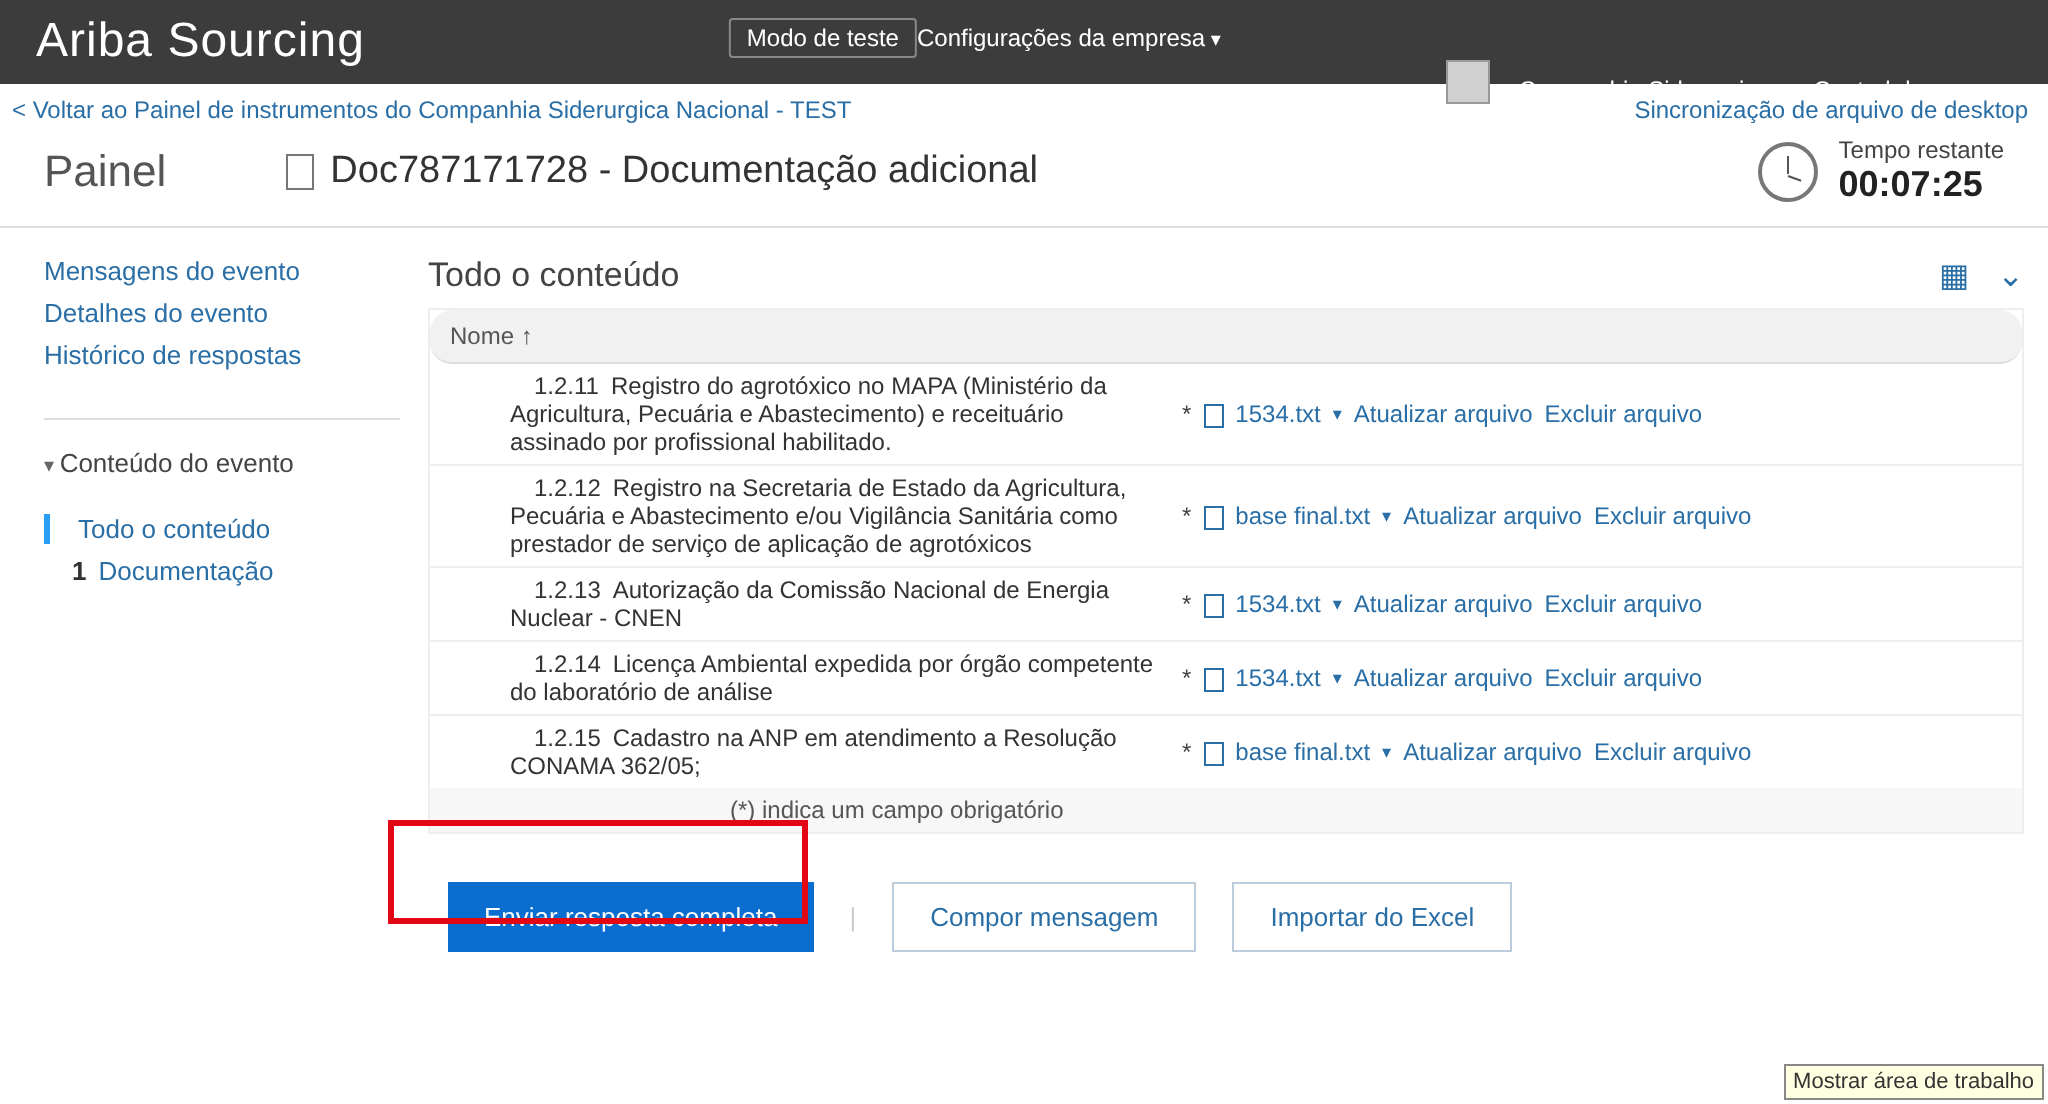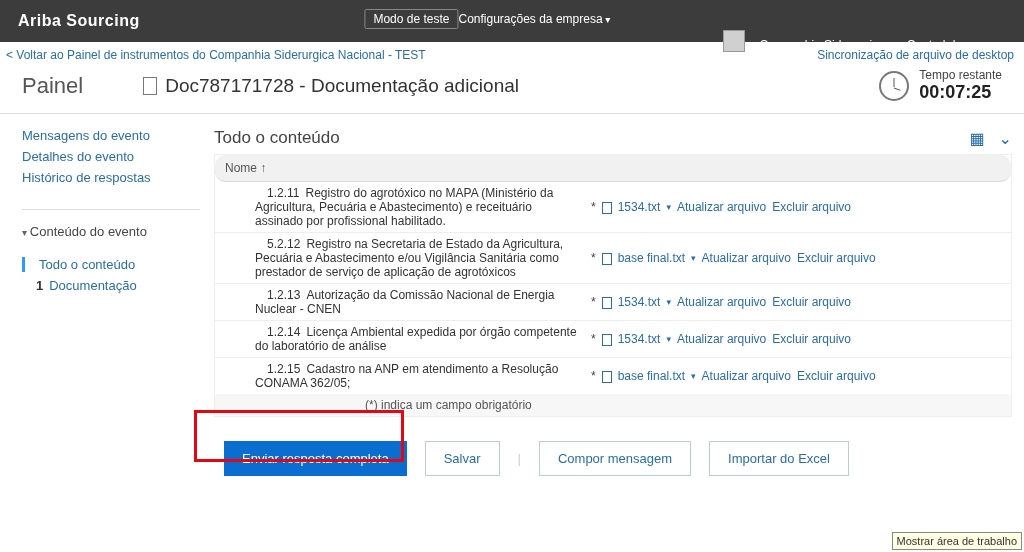--- a/index.html
+++ b/index.html
@@ -1,18 +1,18 @@
 <!DOCTYPE html>
 <html><head>
 <meta charset="utf-8">
 <style>
   * { box-sizing: border-box; margin: 0; padding: 0; }
   body { font-family: Arial, Helvetica, sans-serif; font-size: 13px; color: #333; background: #fff; width: 1024px; height: 552px; overflow: hidden; position: relative; }
   .topbar { background: #3c3c3c; color: #fff; height: 42px; display: flex; align-items: center; padding: 0 18px; position: relative; }
-  .brand { font-size: 16px; font-weight: 700; letter-spacing: 0.5px; }
+  .brand { font-size: 24px; font-weight: 400; letter-spacing: 0.5px; }
   .top-right { position: absolute; right: 18px; top: 0; height: 52px; display: flex; align-items: flex-end; gap: 14px; font-size: 12px; }
   .top-center { position: absolute; left: 50%; transform: translateX(-60%); top: 9px; display:flex; align-items:center; font-size:12px;}
   .top-center .box { border:1px solid #888; padding:2px 8px; border-radius:2px; }
   .chev::after { content:" ▾"; font-size:10px; }
   .avatar { width: 22px; height: 22px; background: #d0d0d0; display:inline-block; border:1px solid #999;}
   .double-chev::after { content:" ››"; }
   .subbar { display:flex; justify-content: space-between; padding: 6px 10px 4px 6px; font-size: 12px; }
   .link { color: #2a6ea6; text-decoration: none; cursor: pointer;}
   .title-row { display:flex; align-items:center; justify-content:space-between; padding: 2px 22px 10px 22px; border-bottom:1px solid #ddd;}
   .title-left { display:flex; align-items:center; gap: 60px;}
@@ -127,21 +127,21 @@
             <div class="c-act">
               <span class="star">*</span>
               <span class="doc-i"></span>
               <span class="flink">1534.txt</span>
               <span class="tiny-arrow">▾</span>
               <span class="flink">Atualizar arquivo</span>
               <span class="flink">Excluir arquivo</span>
             </div>
           </div>
           <div class="row">
-            <div class="c-desc"><span class="c-num">5.2.12</span>Registro na Secretaria de Estado da Agricultura, Pecuária e Abastecimento e/ou Vigilância Sanitária como prestador de serviço de aplicação de agrotóxicos</div>
+            <div class="c-desc"><span class="c-num">1.2.12</span>Registro na Secretaria de Estado da Agricultura, Pecuária e Abastecimento e/ou Vigilância Sanitária como prestador de serviço de aplicação de agrotóxicos</div>
             <div class="c-act">
               <span class="star">*</span>
               <span class="doc-i"></span>
               <span class="flink">base final.txt</span>
               <span class="tiny-arrow">▾</span>
               <span class="flink">Atualizar arquivo</span>
               <span class="flink">Excluir arquivo</span>
             </div>
           </div>
           <div class="row">
@@ -176,21 +176,20 @@
               <span class="flink">Atualizar arquivo</span>
               <span class="flink">Excluir arquivo</span>
             </div>
           </div>
         </div>
       <div class="footnote">(*) indica um campo obrigatório</div>
     </div>
 
     <div class="btnbar">
       <button class="btn-primary">Enviar resposta completa</button>
-      <button class="btn-sec">Salvar</button>
       <span class="vdiv">|</span>
       <button class="btn-sec">Compor mensagem</button>
       <button class="btn-sec">Importar do Excel</button>
     </div>
 
     <div class="hl-box" style="left:-6px; top:296px; width:210px; height:52px;"></div>
   </div>
 </div>
 
 <div class="tip">Mostrar área de trabalho</div>

